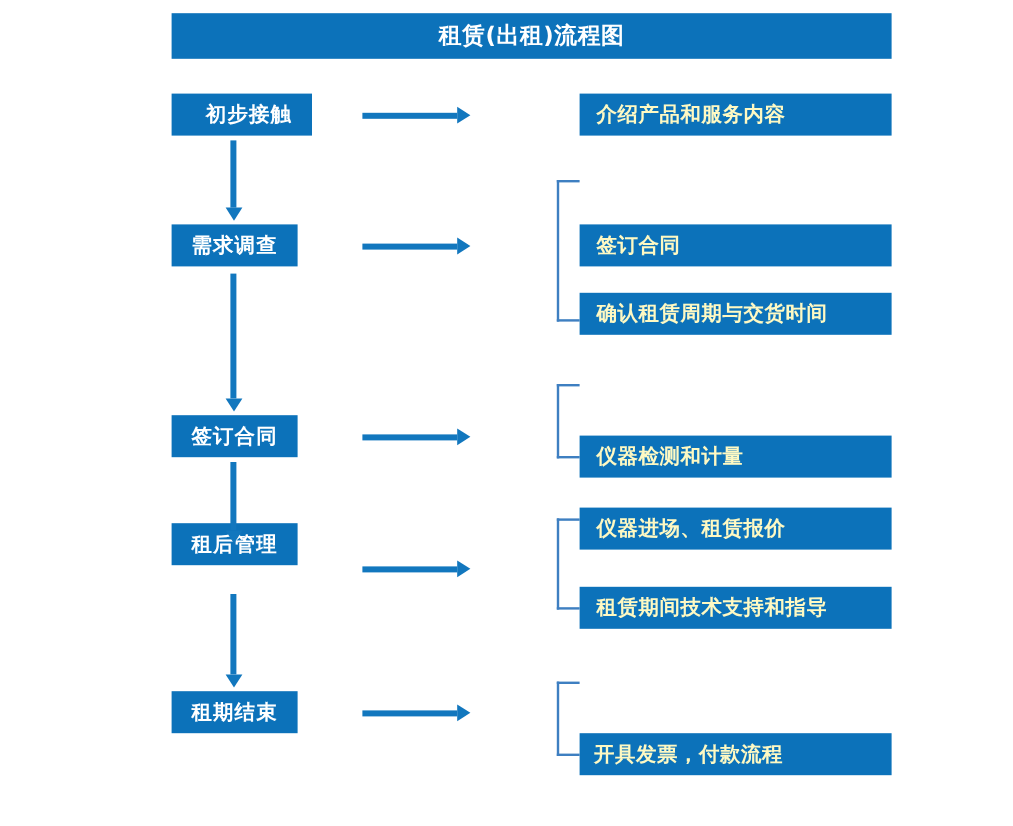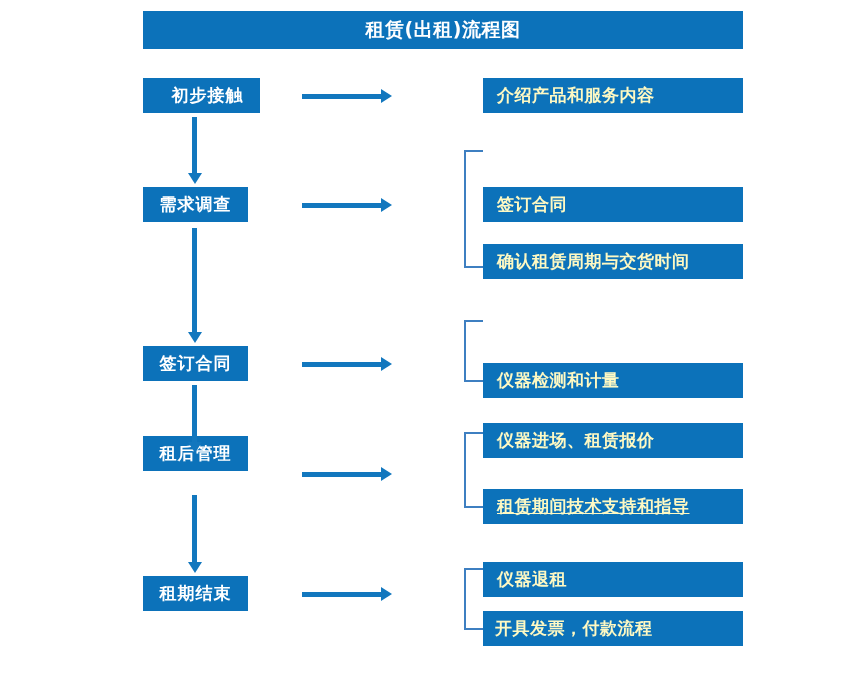--- a/index.html
+++ b/index.html
@@ -187,19 +187,18 @@
 
   <div class="detail-box" style="top:187px;">签订合同</div>
 
   <div class="detail-box" style="top:244px;">确认租赁周期与交货时间</div>
 
 
   <div class="detail-box" style="top:363px;">仪器检测和计量</div>
 
   <div class="detail-box" style="top:423px;">仪器进场、租赁报价</div>
 
-  <div class="detail-box" style="top:489px;text-decoration:underline;">租赁期间技术支持和指导</div>
-
-  <div class="detail-box" style="top:562px;">仪器退租</div>
+  <div class="detail-box" style="top:489px;">租赁期间技术支持和指导</div>
+
 
   <div class="detail-box" style="top:611px;padding-left:12px;">开具发票，付款流程</div>
 
 </div>
 
 </body></html>

